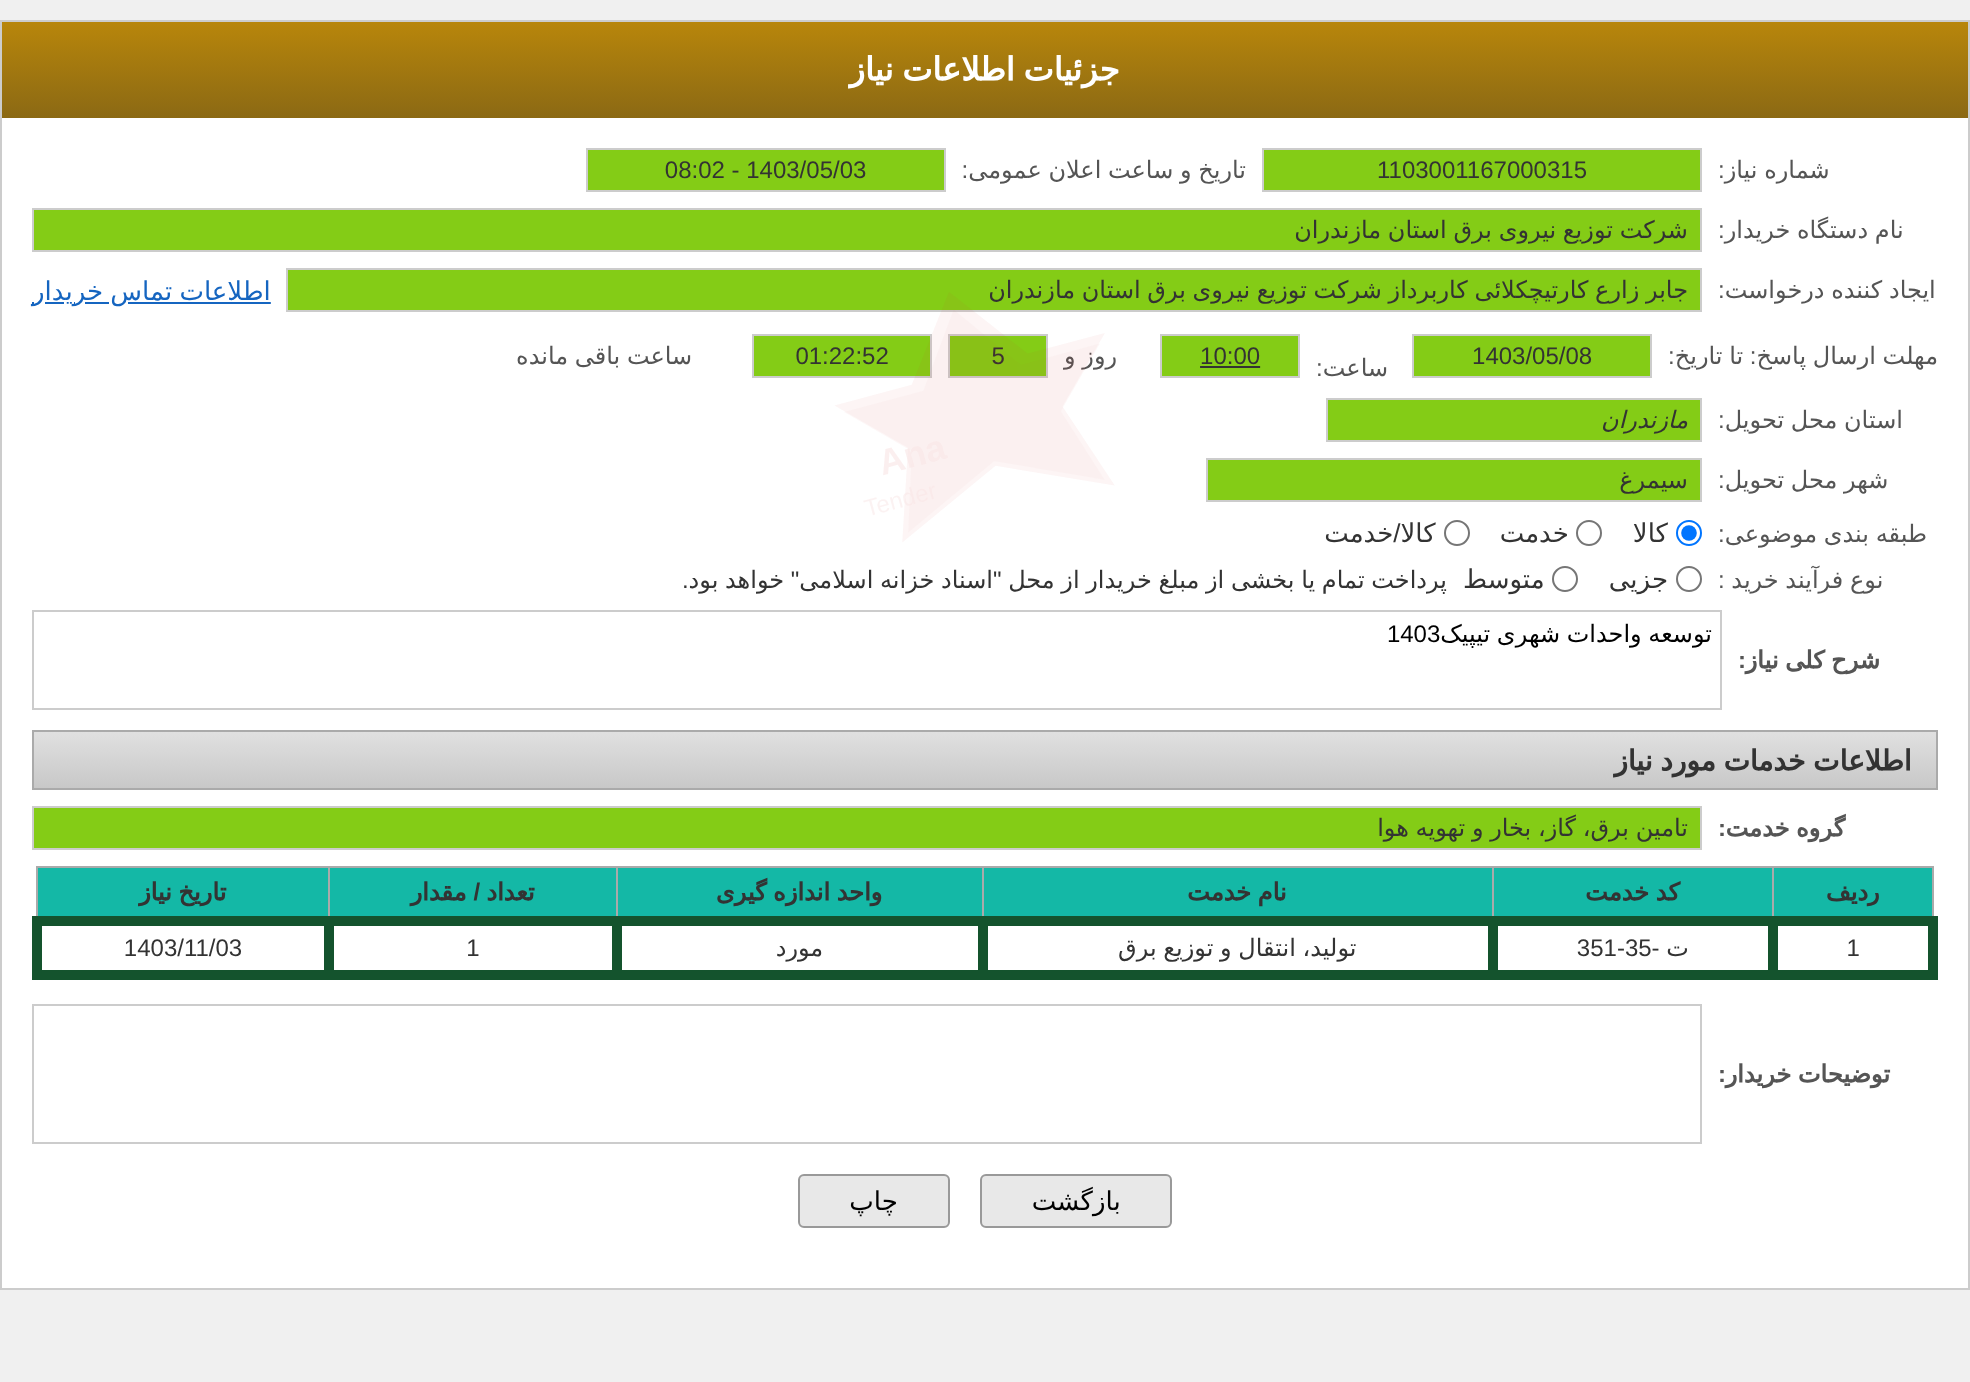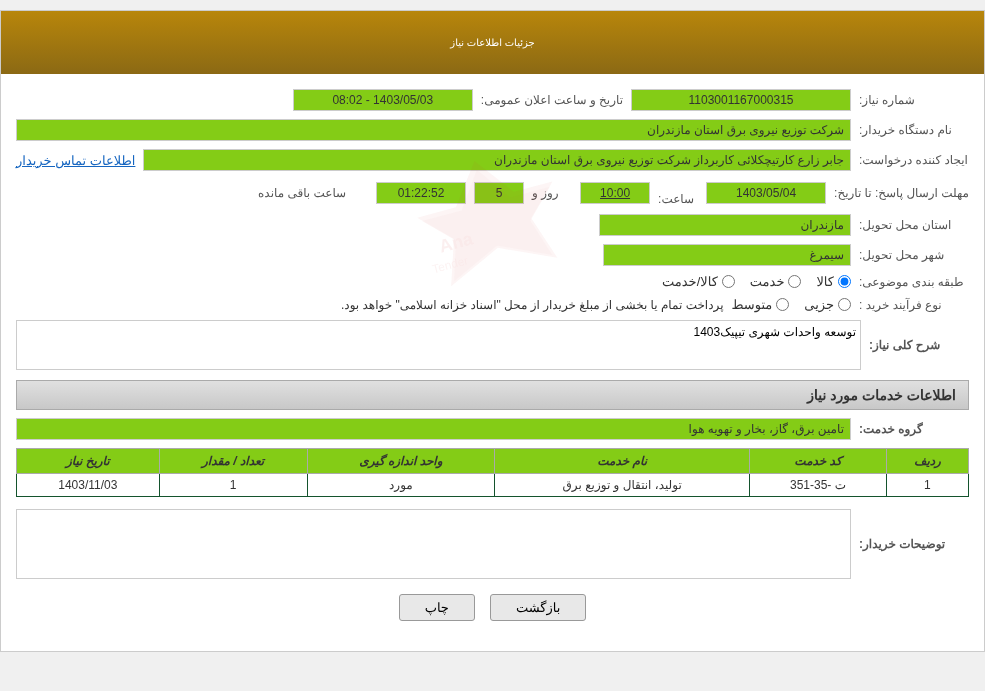--- a/index.html
+++ b/index.html
@@ -13,23 +13,23 @@
     .page-container {
       max-width: 985px;
       margin: 10px auto;
       background: #fff;
       border: 1px solid #ccc;
     }
     .page-header {
       background: linear-gradient(to bottom, #b8860b, #8b6914);
       color: #fff;
       text-align: center;
-      padding: 26px;
-      font-size: 10px;
-      font-weight: normal;
+      padding: 14px;
+      font-size: 16px;
+      font-weight: bold;
     }
     .content-area {
       padding: 15px;
     }
     .form-row {
       display: flex;
       align-items: center;
       margin-bottom: 8px;
       gap: 8px;
     }
@@ -90,29 +90,28 @@
       resize: none;
       background: #fff;
     }
     .services-table {
       width: 100%;
       border-collapse: collapse;
       margin-top: 8px;
       font-size: 12px;
     }
     .services-table th {
-      background: #84cc16;
+      background: #14b8a6;
       border: 1px solid #aaa;
       padding: 5px 8px;
       text-align: center;
       font-weight: bold;
-      font-style: italic;
     }
     .services-table td {
-      border: 1px solid #14532d;
+      border: 5px solid #14532d;
       padding: 4px 8px;
       text-align: center;
     }
     .description-textarea {
       width: 100%;
       border: 1px solid #ccc;
       min-height: 70px;
       padding: 4px;
       font-family: Tahoma, Arial, sans-serif;
       font-size: 12px;
@@ -180,32 +179,32 @@
       </div>
 
       <div class="form-row">
         <span class="field-label">ایجاد کننده درخواست:</span>
         <div class="field-value field-value-full">جابر زارع کارتیچکلائی کاربرداز شرکت توزیع نیروی برق استان مازندران</div>
         <span class="link-blue">اطلاعات تماس خریدار</span>
       </div>
 
       <div class="form-row">
         <span class="field-label" style="min-width:130px;">مهلت ارسال پاسخ: تا تاریخ:</span>
-        <div class="field-value" style="width:120px; text-align:center;">1403/05/04</div>
+        <div class="field-value" style="width:120px; text-align:center;">1403/05/08</div>
         <span class="field-label" style="min-width:40px;margin-top:13px;">ساعت:</span>
         <div class="field-value" style="width:70px; text-align:center;text-decoration:underline;">10:00</div>
         <span class="field-label" style="min-width:40px;">روز و</span>
         <div class="field-value" style="width:50px; text-align:center;">5</div>
         <div class="field-value" style="width:90px; text-align:center;">01:22:52</div>
         <span class="field-label">ساعت باقی مانده</span>
       </div>
 
       <div class="form-row">
         <span class="field-label">استان محل تحویل:</span>
-        <div class="field-value" style="width:252px;">مازندران</div>
+        <div class="field-value" style="width:188px;font-style:italic;">مازندران</div>
       </div>
 
       <div class="form-row">
         <span class="field-label">شهر محل تحویل:</span>
         <div class="field-value" style="width:248px;">سیمرغ</div>
       </div>
 
       <div class="form-row">
         <span class="field-label">طبقه بندی موضوعی:</span>
         <div class="radio-group">

